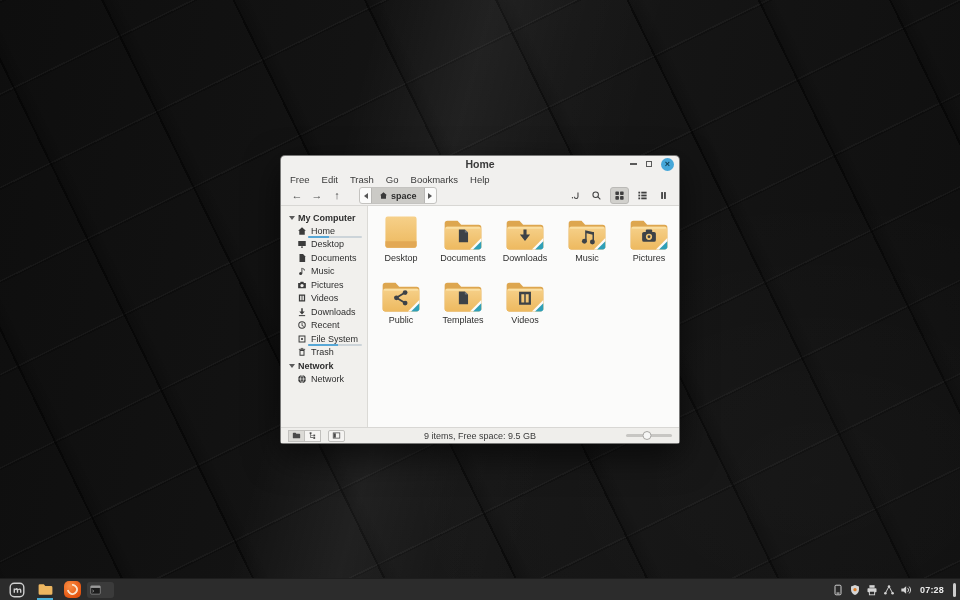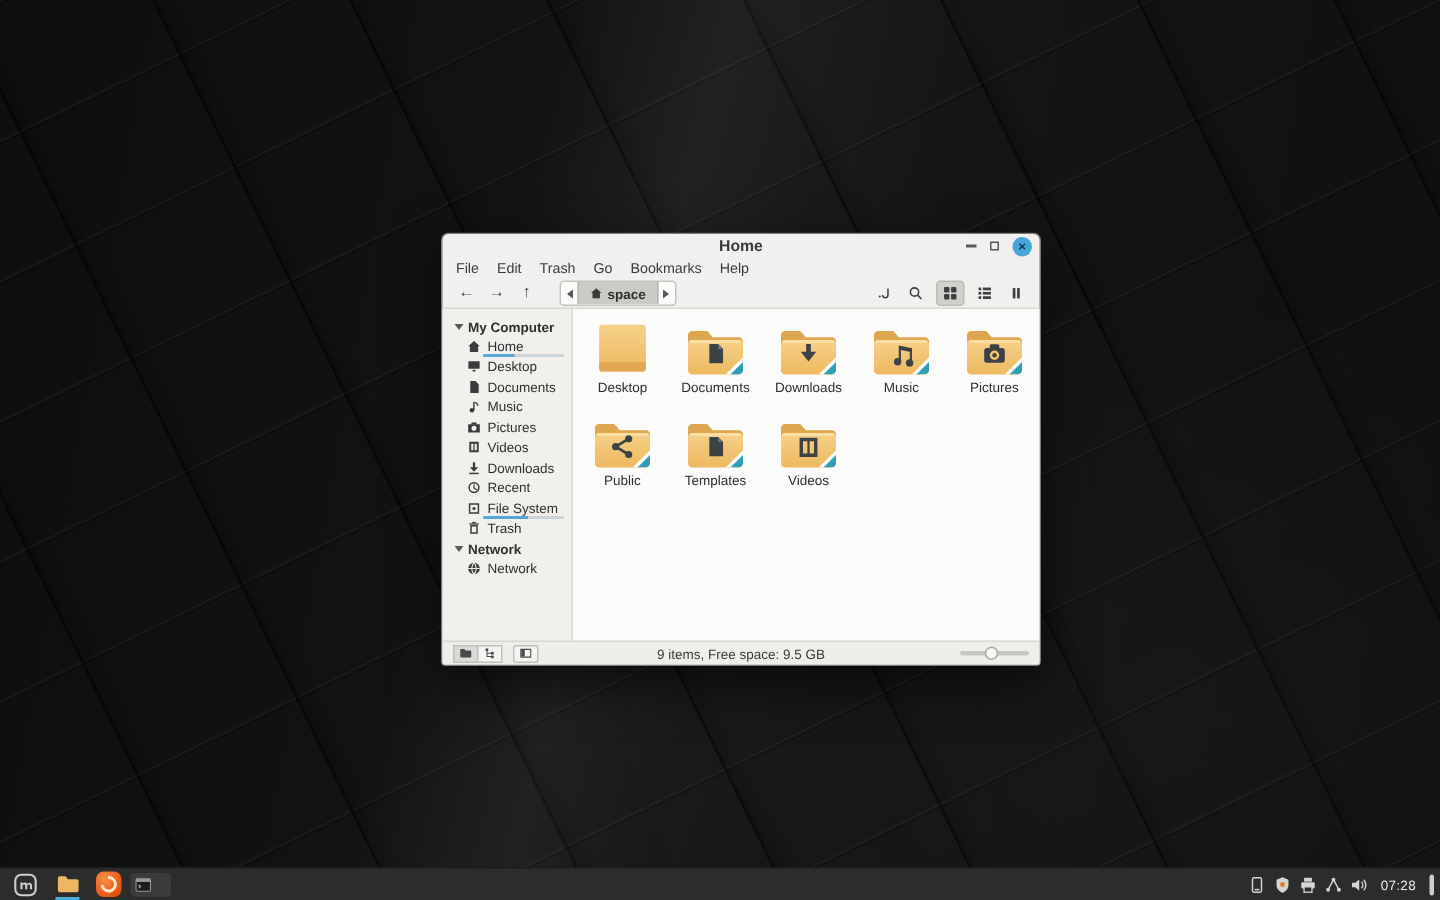--- a/index.html
+++ b/index.html
@@ -8,21 +8,21 @@
     -webkit-font-smoothing:antialiased;}
   
   .wallpaper{position:absolute;inset:0;
     background:
       linear-gradient(105deg, rgba(255,255,255,0) 34%, rgba(255,255,255,.055) 44%, rgba(255,255,255,.015) 52%, rgba(255,255,255,0) 60%),
       radial-gradient(620px 420px at 85% 80%, rgba(255,255,255,.022), rgba(0,0,0,0) 70%),
       repeating-linear-gradient(64deg, rgba(0,0,0,.55) 0px, rgba(0,0,0,.55) 2px, rgba(0,0,0,.20) 2px, rgba(0,0,0,0) 17px, rgba(0,0,0,0) 118px),
       repeating-linear-gradient(154deg, rgba(255,255,255,.03) 0px, rgba(255,255,255,.03) 1.5px, rgba(0,0,0,.22) 1.5px, rgba(0,0,0,.22) 3px, rgba(0,0,0,0) 3px, rgba(0,0,0,0) 84px),
       linear-gradient(100deg,#0e0e0e,#161616 55%,#0f0f0f);}
   
-  .window{position:absolute;left:294px;top:155px;width:400px;height:289px;
+  .window{position:absolute;left:280px;top:155px;width:400px;height:289px;
     background:#f1f0ee;border:1px solid rgba(0,0,0,.5);border-radius:5px 5px 3px 3px;
     box-shadow:0 12px 34px rgba(0,0,0,.6);display:flex;flex-direction:column;box-sizing:border-box;}
   .titlebar{height:16px;flex:none;display:flex;align-items:center;justify-content:center;position:relative;}
   .title{font-size:10.5px;font-weight:700;color:#3a3a3a;}
   .controls{position:absolute;right:5px;top:0;bottom:0;display:flex;align-items:center;gap:9px;}
   .ctl{display:flex;align-items:center;justify-content:center;cursor:default;}
   .ctl-min i{display:block;width:7px;height:1.5px;background:#5a5a5a;}
   .ctl-max i{display:block;width:6px;height:6px;border:1.2px solid #5a5a5a;box-sizing:border-box;}
   .ctl-close{width:13px;height:13px;border-radius:50%;background:#45a7d9;color:#0e3c52;
     font-size:9px;font-weight:700;line-height:13px;text-align:center;}
@@ -89,21 +89,21 @@
   .ff-badge{width:17px;height:17px;border-radius:5px;position:relative;overflow:hidden;
     background:radial-gradient(circle at 35% 30%,#f98e44,#e4530f 75%);}
   .ff-badge::after{content:'';position:absolute;inset:3px;border:2px solid #fae3cc;border-radius:50%;
     border-left-color:transparent;transform:rotate(40deg);}
   .tb-term{width:27px;height:16px;background:#3b3b3b;border-radius:3px;display:flex;align-items:center;
     justify-content:flex-start;padding-left:3px;box-sizing:border-box;}
   .tb-term svg{width:11px;height:10px;}
   .tray{margin-left:auto;display:flex;align-items:center;gap:5px;color:#d5d5d5;}
   .tray-icon{display:flex;align-items:center;justify-content:center;}
   .tray-icon svg{width:12px;height:12px;}
-  .clock{font-size:9px;font-weight:400;color:#ececec;margin-left:3px;letter-spacing:.2px;}
+  .clock{font-size:9px;font-weight:700;color:#ececec;margin-left:3px;letter-spacing:.2px;}
   .show-desktop{width:3px;height:14px;background:#cdcdcd;border-radius:2px;margin-left:4px;}
   .hidden-defs{position:absolute;width:0;height:0;overflow:hidden;}
 </style>
 </head>
 <body>
 
 <svg class="hidden-defs" xmlns="http://www.w3.org/2000/svg">
   <defs>
     <linearGradient id="gfold" x1="0" y1="0" x2="0" y2="1">
       <stop offset="0" stop-color="#f6d089"></stop>
@@ -333,21 +333,21 @@
           </span>
         <span class="ctl ctl-max">
             <i></i>
           </span>
         <span class="ctl ctl-close">×</span>
       </div>
     </div>
 
     <div class="menubar">
 
-    <span class="menu-item">File</span>
+    <span class="menu-item">Free</span>
         <span class="menu-item">Edit</span>
         <span class="menu-item">Trash</span>
         <span class="menu-item">Go</span>
         <span class="menu-item">Bookmarks</span>
         <span class="menu-item">Help</span>
       </div>
 
     <div class="toolbar">
       <span class="nav-btn">←</span>
       <span class="nav-btn">→</span>

